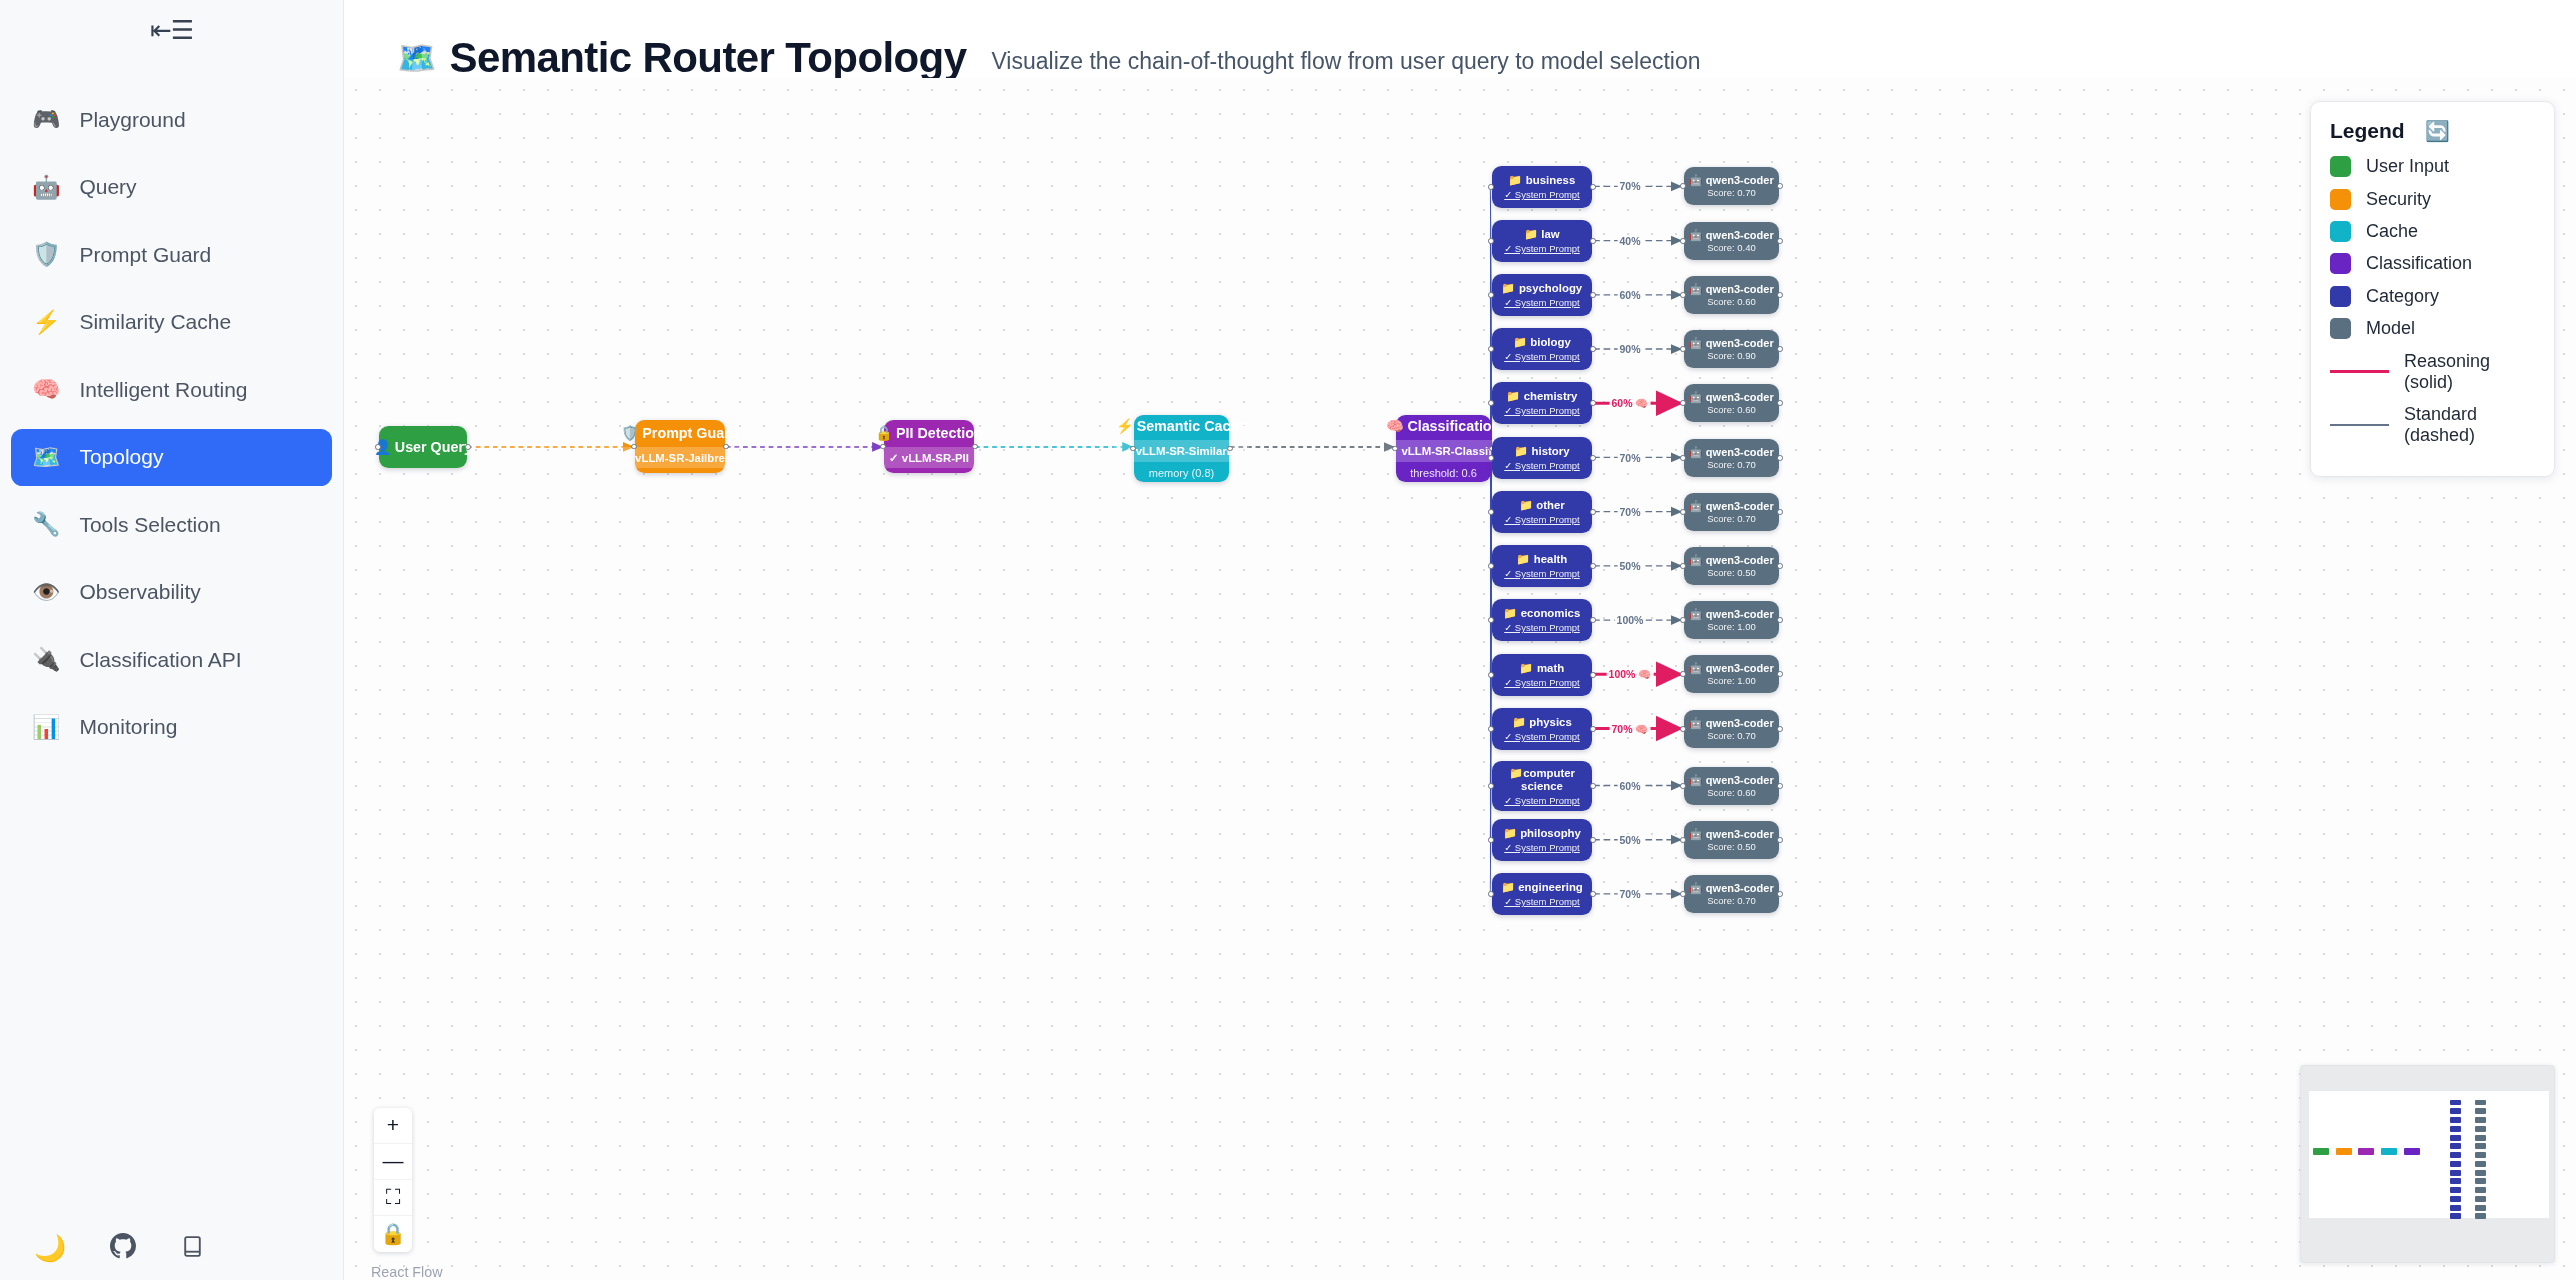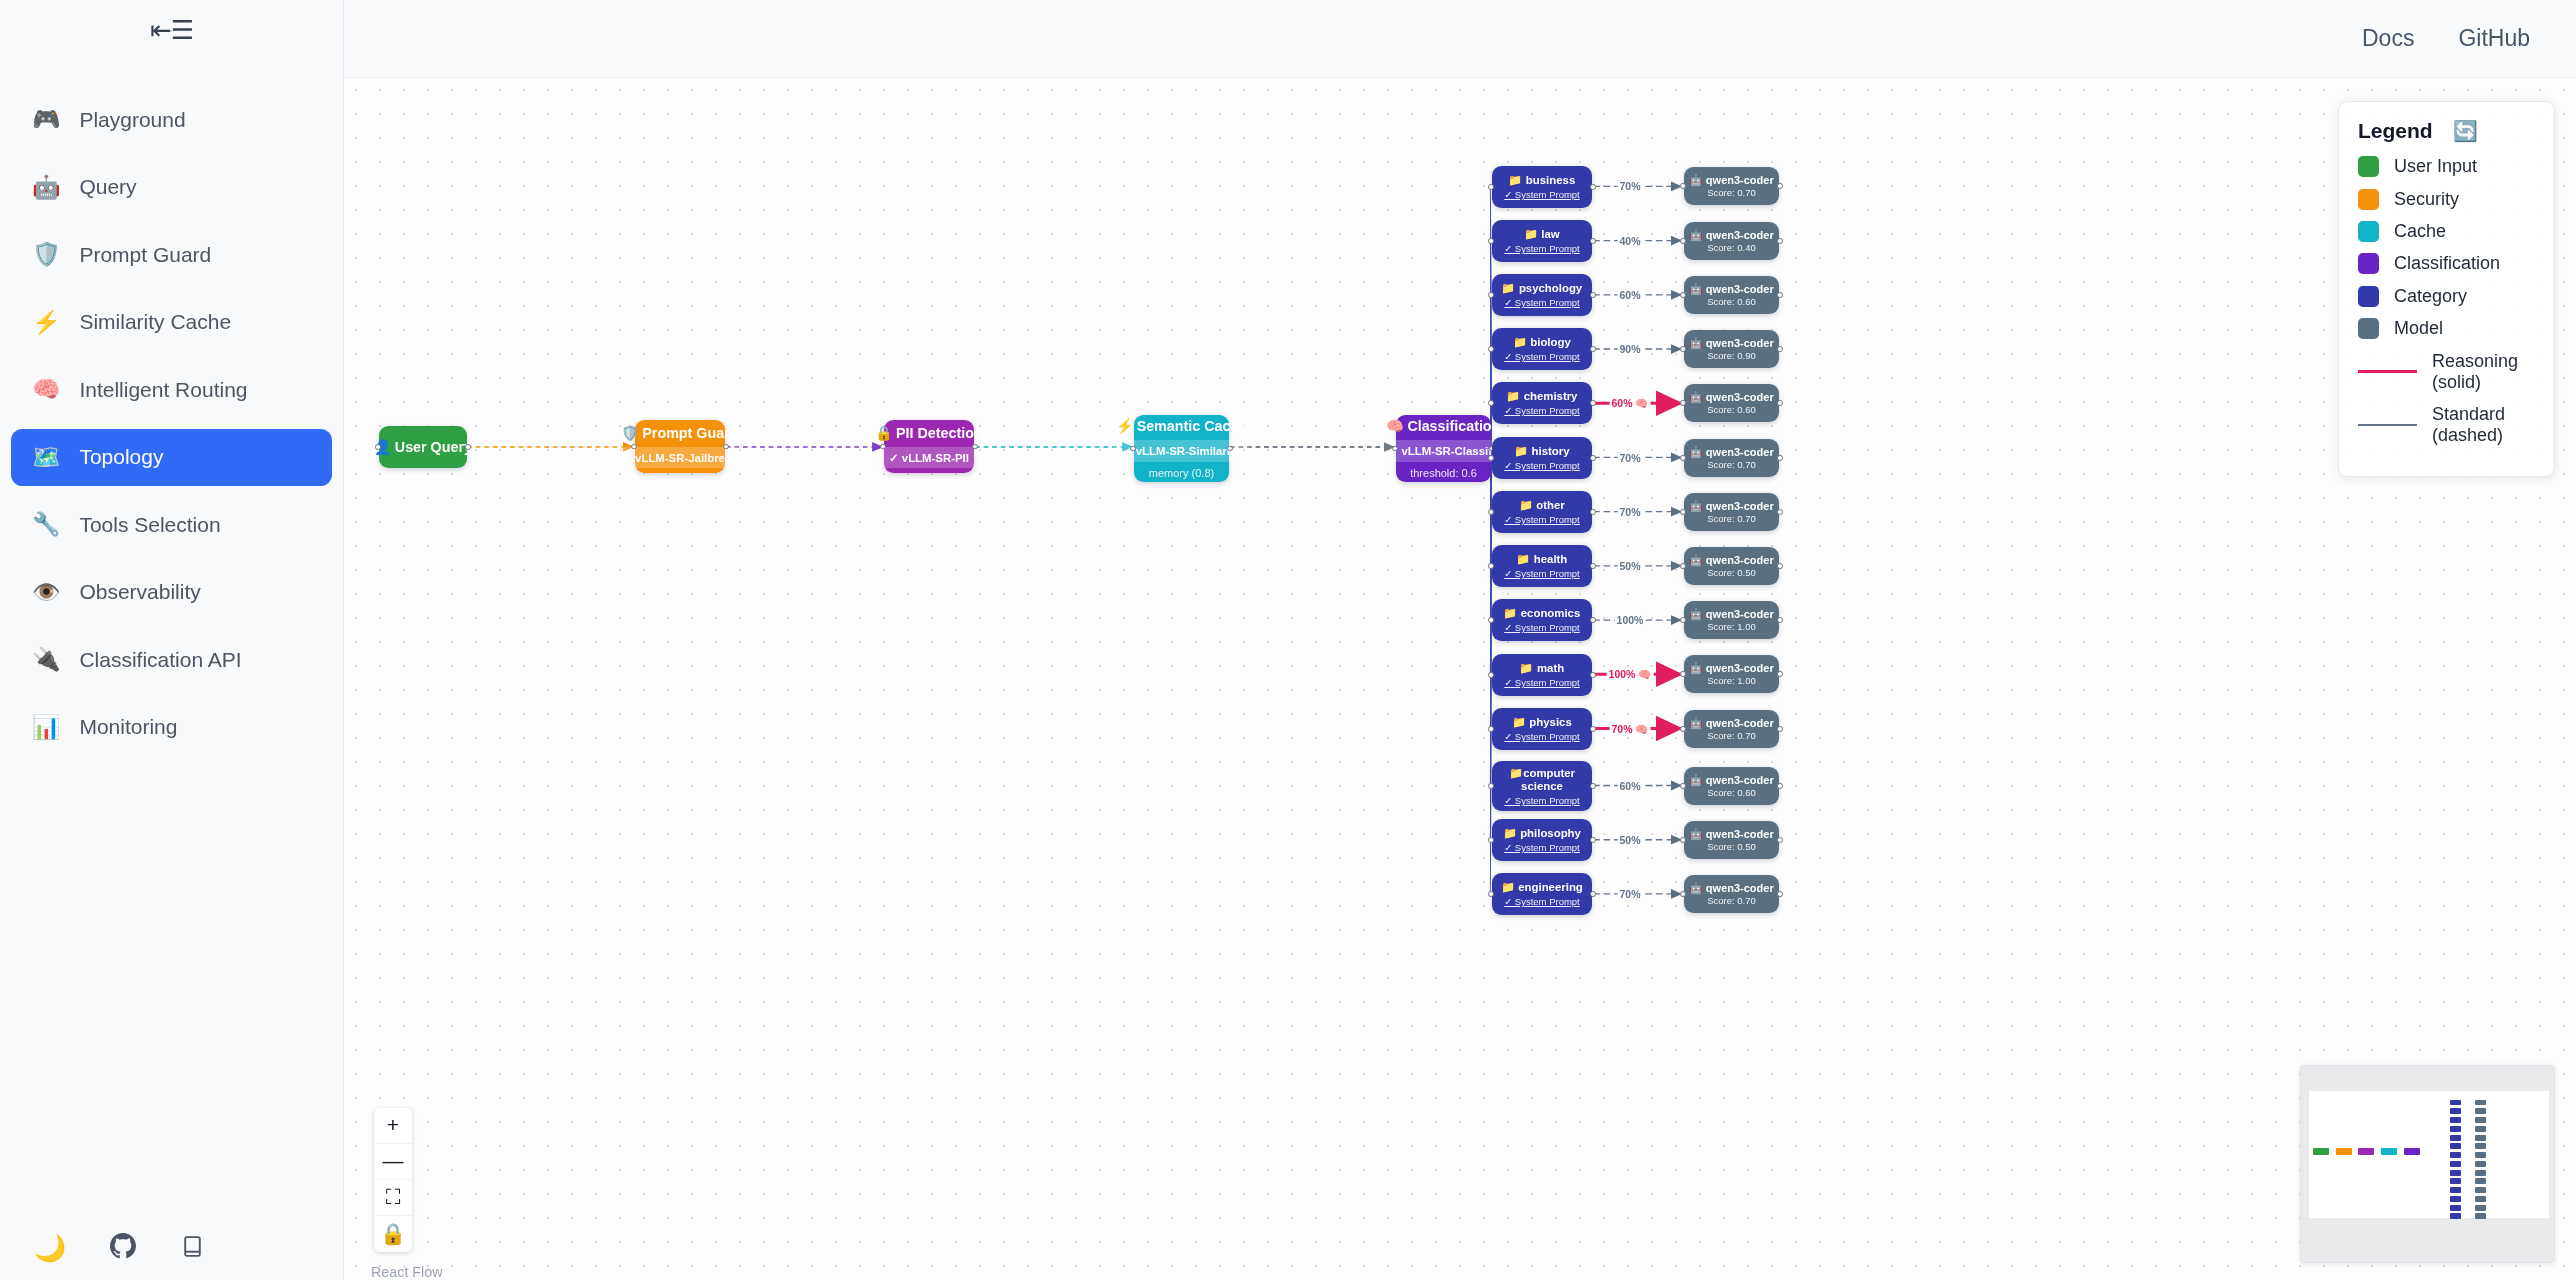--- a/index.html
+++ b/index.html
@@ -110,21 +110,21 @@
   .edge-label {
     position:absolute; font-size:10.5px; font-weight:bold;
     transform:translate(-50%,-50%); white-space:nowrap;
     background:rgba(253,253,254,.94); padding:0 1.9px;
   }
   .edge-label.std { color:#64748b; }
   .edge-label.rsn { color:#e11d62; }
 
   
   .legend {
-    position:absolute; right:21px; top:23px; width:217px;
+    position:absolute; right:21px; top:23px; width:245px;
     background:rgba(255,255,255,.94); border:1px solid #e5e7eb;
     border-radius:9.5px; padding:17px 19px 19px 19px;
     box-shadow:0 1.9px 9.5px rgba(15,23,42,.09);
   }
   .legend-head { display:flex; align-items:center; gap:21px; margin-bottom:13.3px; }
   .legend-title { font-size:21px; font-weight:bold; color:#111827; }
   .legend-refresh { font-size:20px; cursor:pointer; line-height:1; }
   .legend-row { display:flex; align-items:center; gap:15px; margin-bottom:11.4px; }
   .legend-sw { width:21px; height:21px; border-radius:4.8px; flex:0 0 21px; }
   .legend-line { width:59px; height:0; flex:0 0 59px; }
@@ -215,24 +215,20 @@
         <svg width="25" height="25" viewBox="0 0 24 24" fill="none" stroke="#4b5563" stroke-width="1.8">
             <rect x="5" y="3" width="14" height="18" rx="1.5"></rect>
             <line x1="5" y1="17" x2="19" y2="17"></line>
           </svg>
       </span>
     </div>
   </aside>
 
   <main class="main">
 
-    <div class="topbar">
-      <a>Docs</a>
-      <a>GitHub</a>
-    </div>
 
     <div class="page-head">
       <div class="page-title">
         <span class="emoji">🗺️</span>
         <span>Semantic Router Topology</span>
       </div>
       <div class="page-sub">Visualize the chain-of-thought flow from user query to model selection</div>
     </div>
 
     <div class="canvas">

